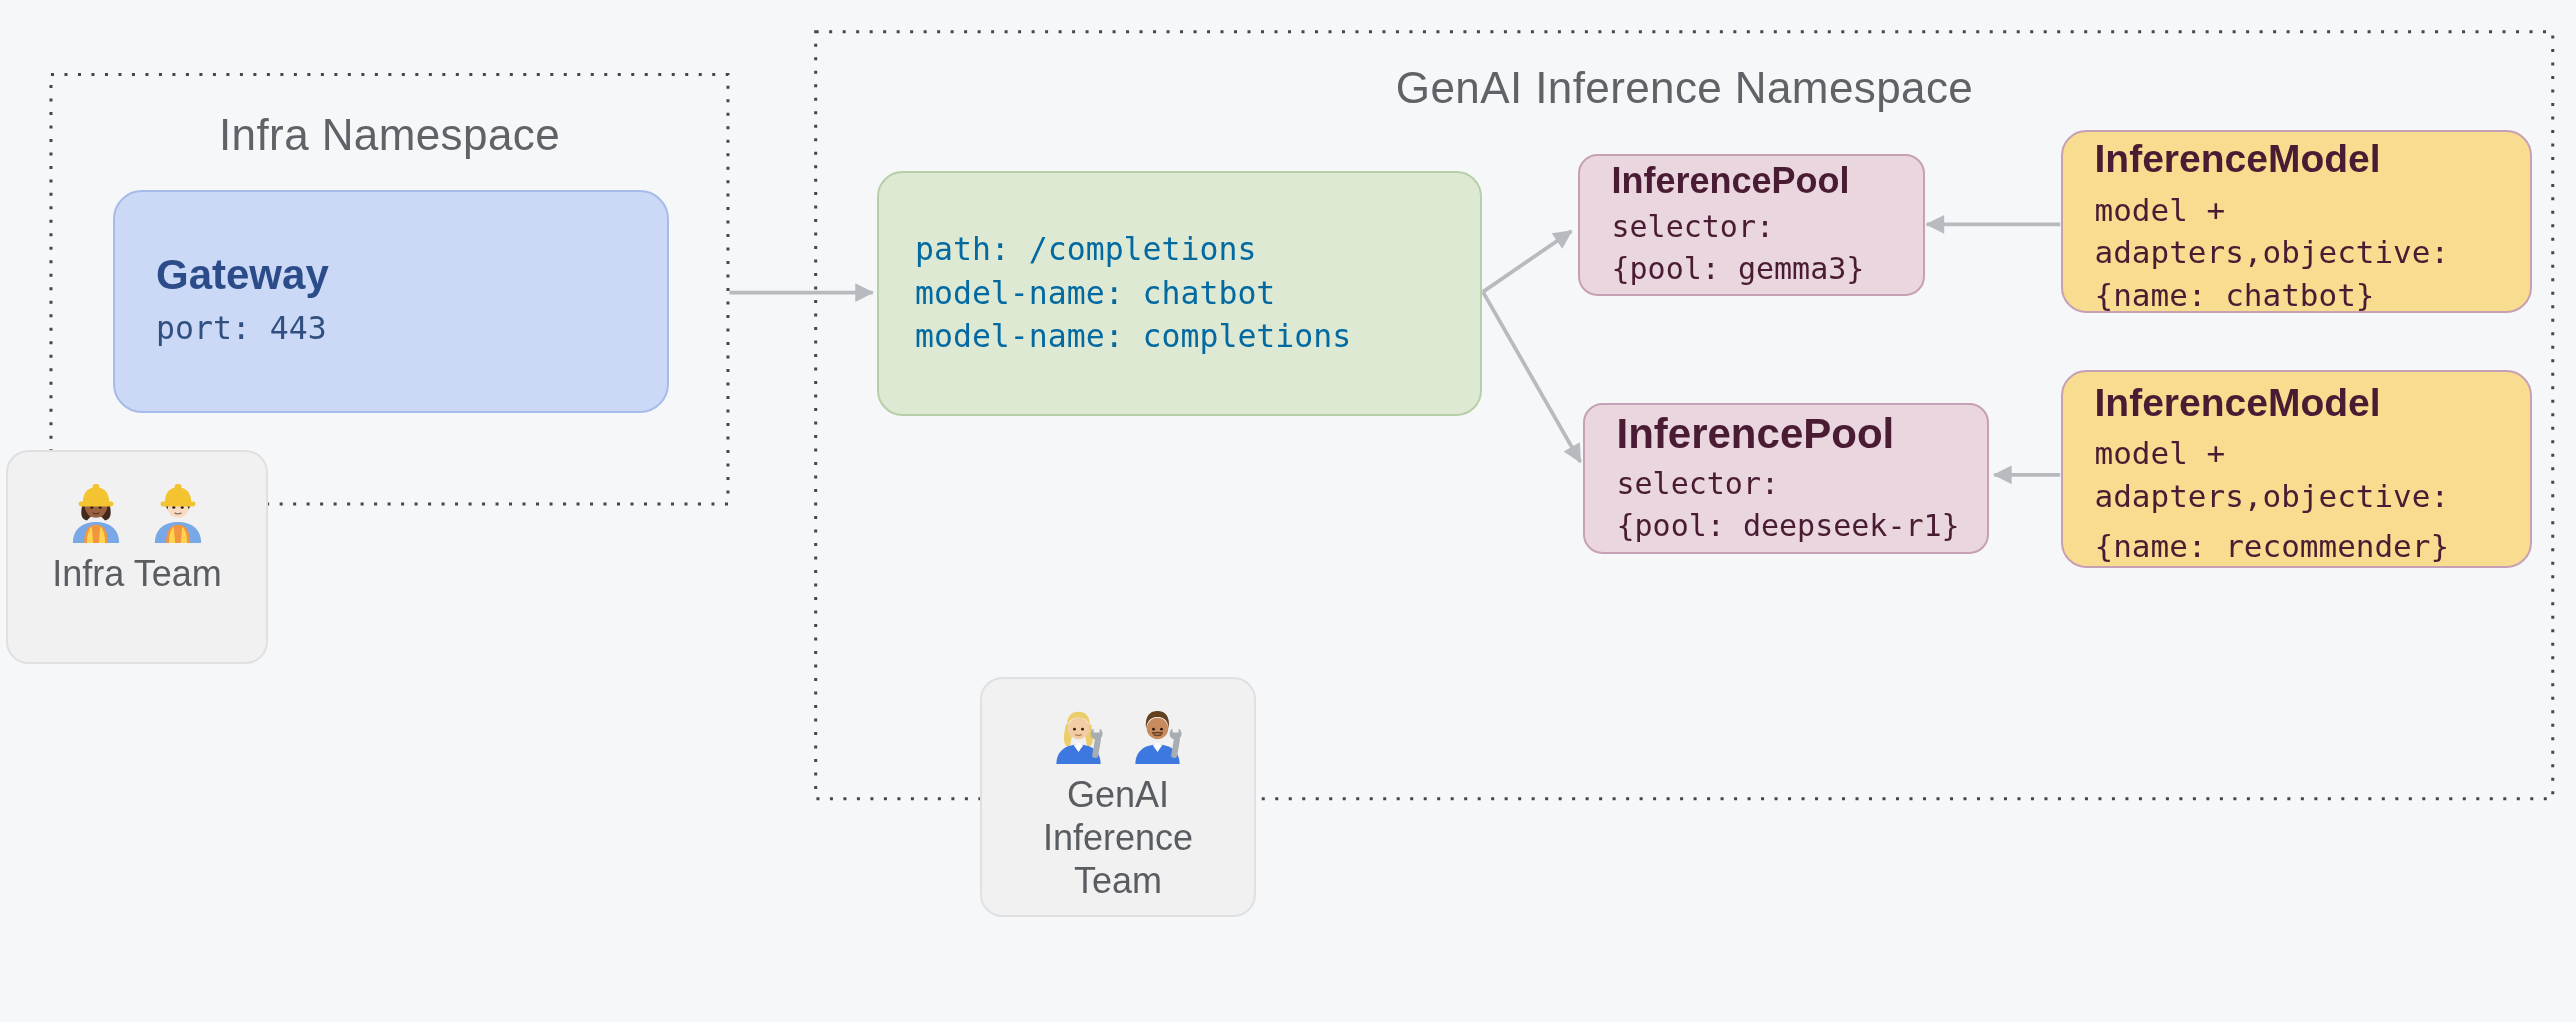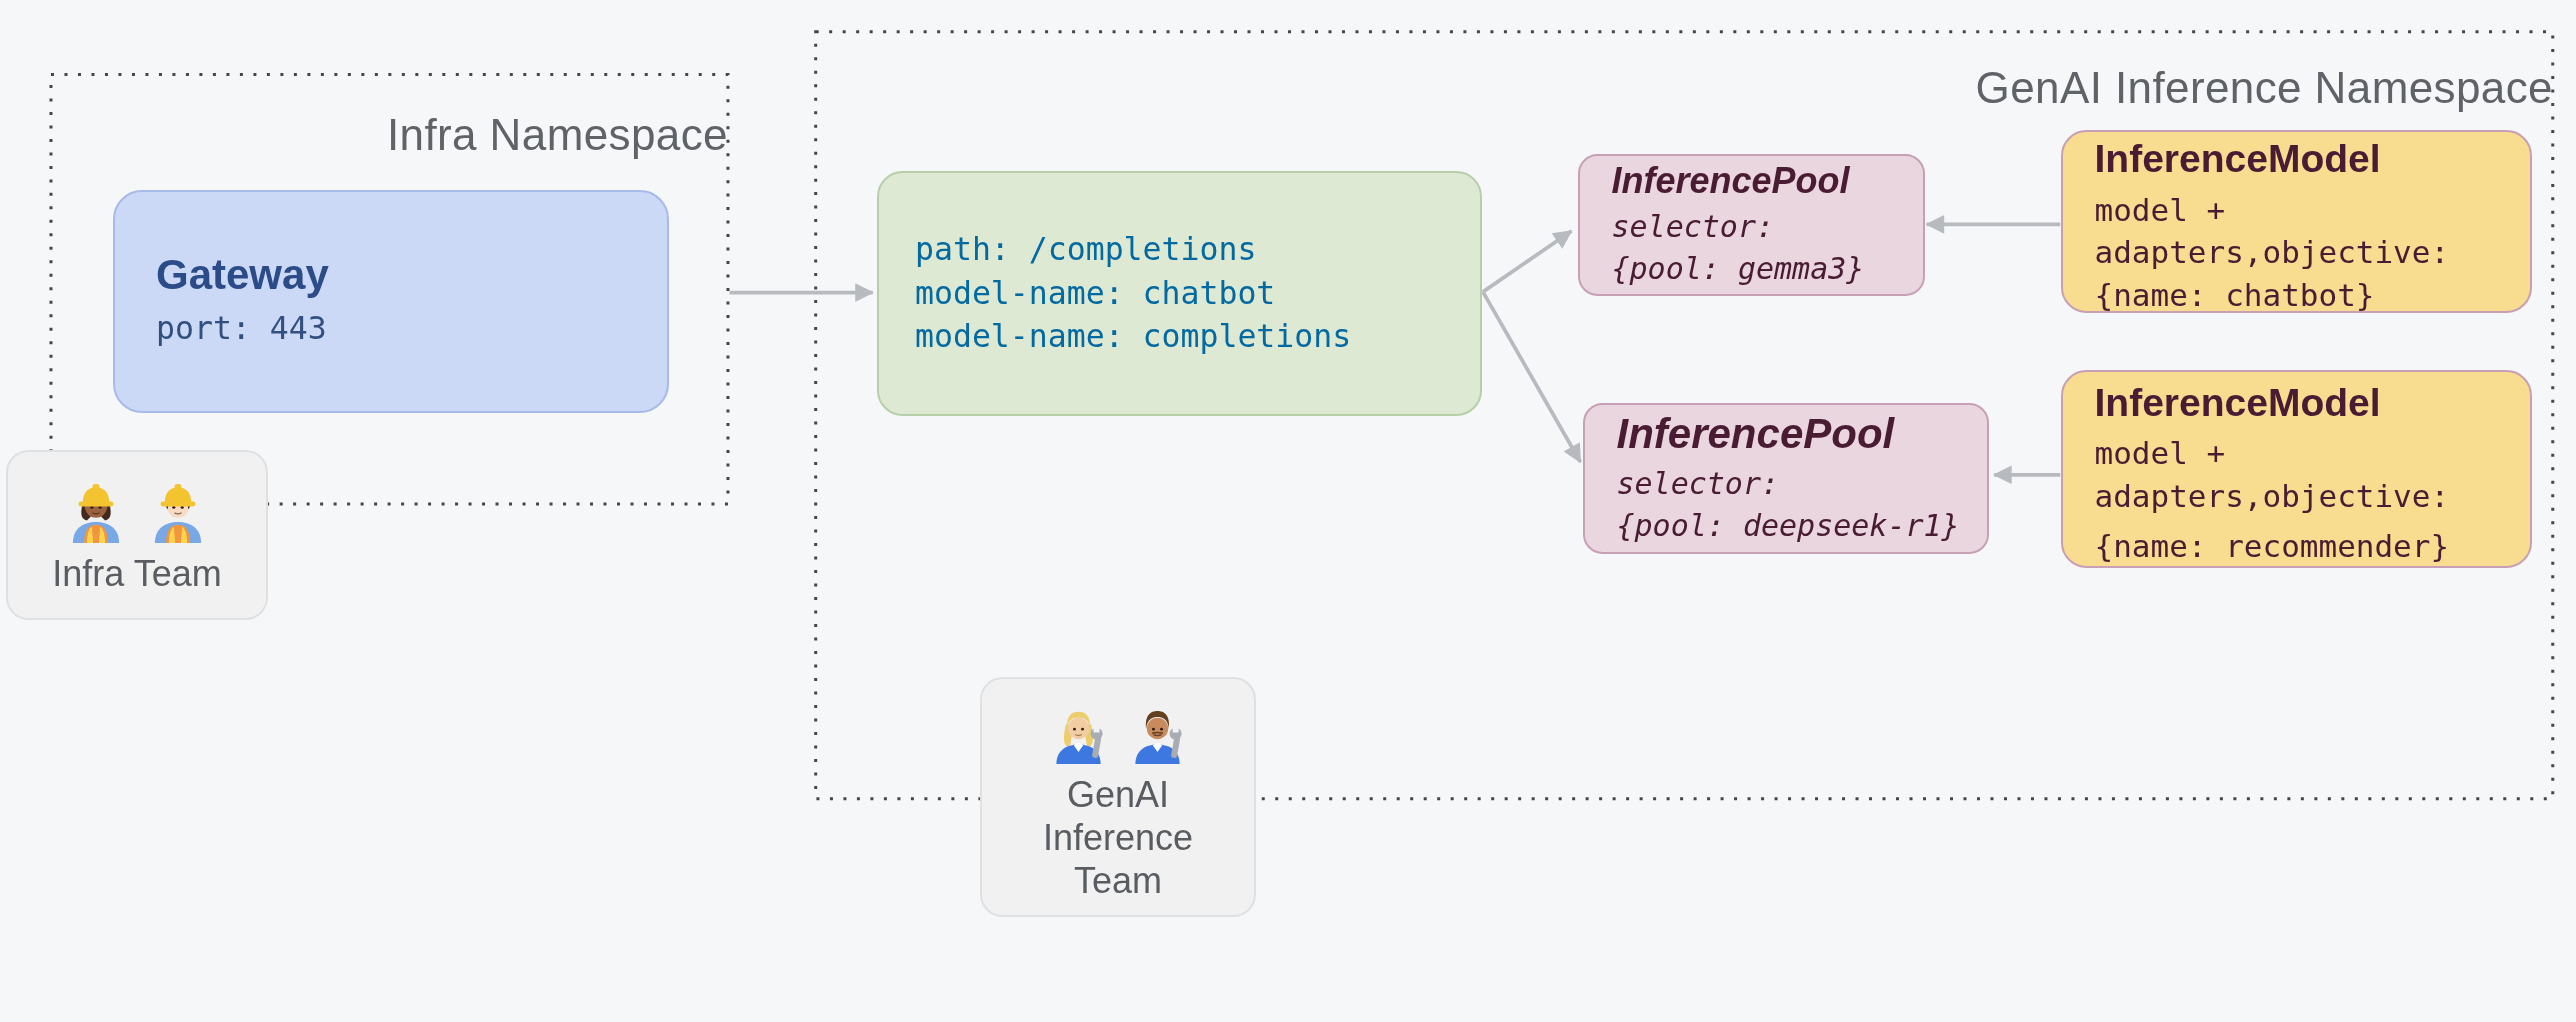--- a/index.html
+++ b/index.html
@@ -7,21 +7,21 @@
     position:relative;
     width:2576px;height:1023px;
     background:#f6f7f9;
     overflow:hidden;
     font-family:"Liberation Sans", sans-serif;
   }
   .layer{position:absolute;left:0;top:0;}
   
   .ns-title{
     position:absolute;
-    text-align:right;
+    text-align:center;
     color:#5f6368;
     font-size:44px;
     font-weight:400;
     letter-spacing:0.4px;
   }
   
   .node{
     position:absolute;
     box-sizing:border-box;
     border:2.2px solid;
@@ -53,21 +53,20 @@
     left:877px;top:171px;width:605px;height:245px;
     background:#dde9d3;border-color:#b7cfa9;
     padding-left:36px;
   }
   .httproute .title{color:#3d5f26;font-size:42px;}
   .httproute .mono{color:#0369a1;font-size:31.5px;}
   .pool{
     background:#e9d6de;border-color:#c7a0b6;
     border-radius:19.5px;
     padding-left:31.5px;
-    font-style:italic;
   }
   .pool .title{color:#4a1c33;margin-bottom:6px;}
   .pool .mono{color:#4a1c33;font-size:30px;}
   .pool1{left:1578px;top:154px;width:347px;height:142px;}
   .pool1 .title{font-size:36px;}
   .pool2{left:1583px;top:403px;width:406px;height:151px;}
   .pool2 .title{font-size:42px;}
   .model{
     background:#f8dc90;border-color:#c7a0b6;
     padding-left:31.5px;
@@ -89,21 +88,21 @@
     align-items:center;
   }
   .team .icons{display:flex;gap:12px;}
   .team .label{
     color:#595d61;
     font-size:36px;
     text-align:center;
     line-height:1.2;
     margin-top:7.5px;
   }
-  .infra-team{left:6px;top:450px;width:262px;height:170px;padding-top:22.5px;}
+  .infra-team{left:6px;top:450px;width:262px;height:214px;padding-top:22.5px;}
   .infra-team .icon{width:70px;height:70px;}
   .genai-team{left:980px;top:677px;width:276px;height:240px;padding-top:19.5px;}
   .genai-team .icon{width:67px;height:67px;}
   .genai-team .label{width:187px;}
 </style>
 </head>
 <body>
 
 <div class="canvas">
 

